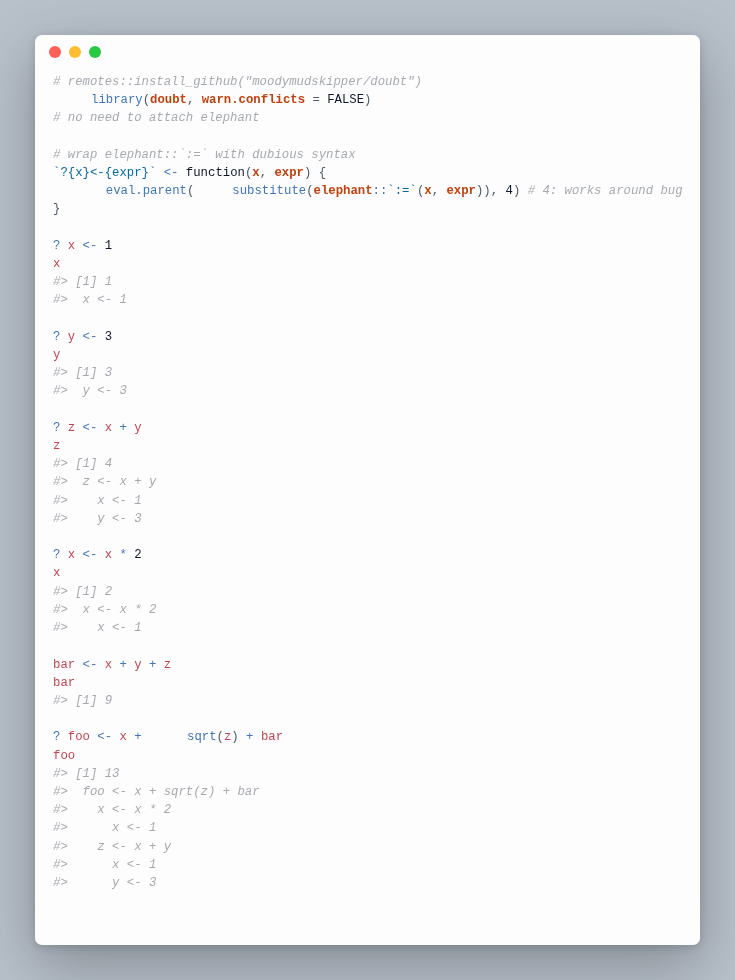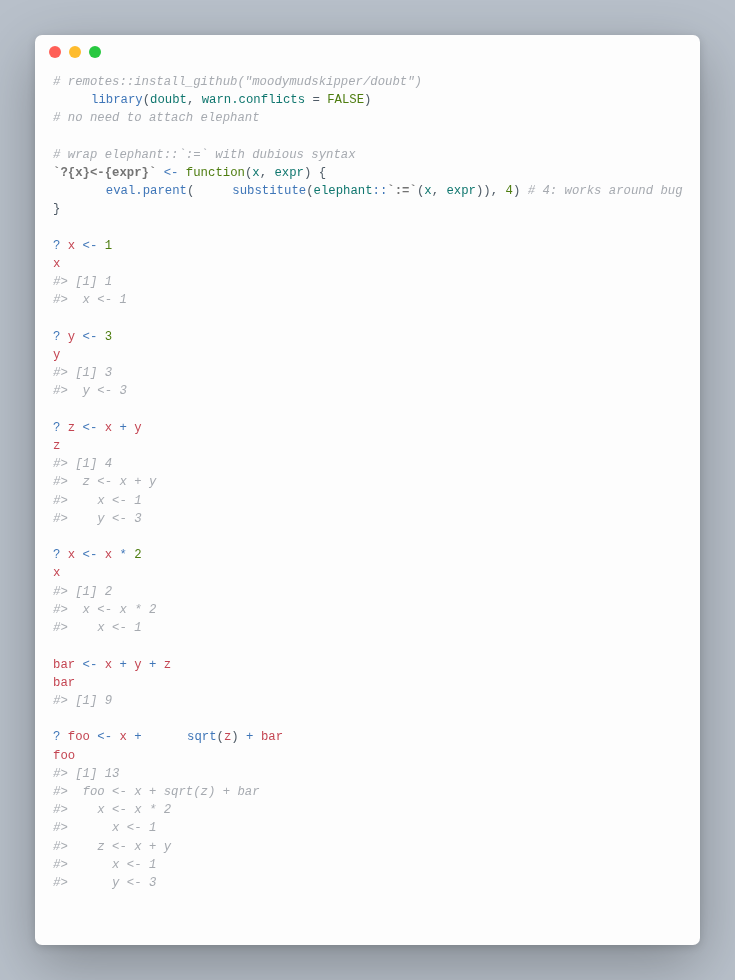--- a/index.html
+++ b/index.html
@@ -34,23 +34,23 @@
   .dot.green { background: #28c840; }
   .code {
     padding: 4px 18px 18px 18px;
     font-size: 12.3px;
     line-height: 18.2px;
     color: #4f5b66;
     white-space: pre;
   }
   .cm { color: #a6aab0; font-style: italic; }
   .fn { color: #3f76b8; margin-left: 38px; }
-  .str { color: #737373; font-weight: bold; }
-  .arg { color: #0f766e; }
-  .kw { color: #4d7c0f; }
+  .str { color: #0369a1; }
+  .arg { color: #c2410c; font-weight: bold; }
+  .kw { color: #0f172a; }
   .op { color: #3f76b8; }
   .var { color: #c44552; }
 </style>
 </head>
 <body>
 
 <div class="window">
   <div class="titlebar">
     <div class="dot red"></div>
     <div class="dot yellow"></div>

